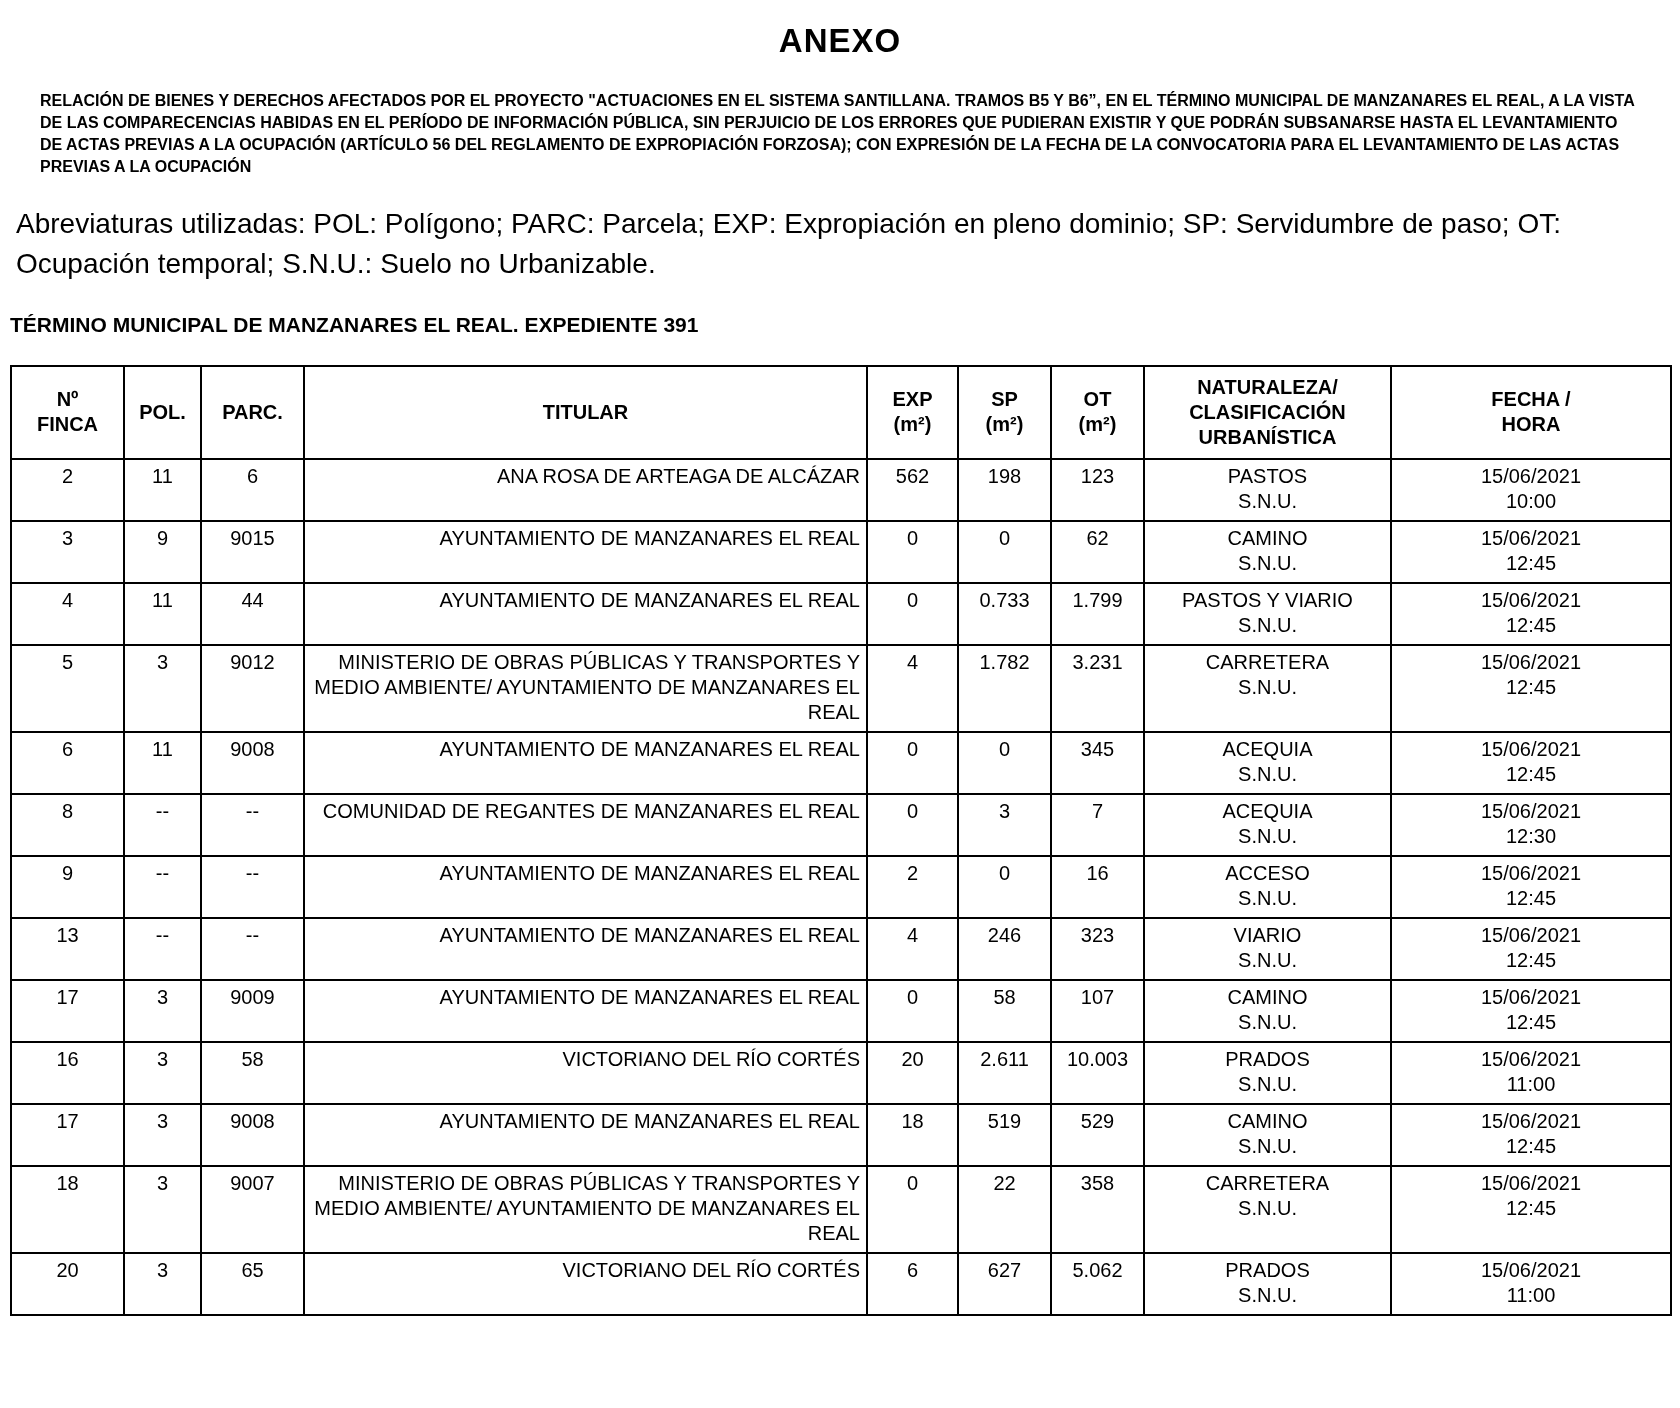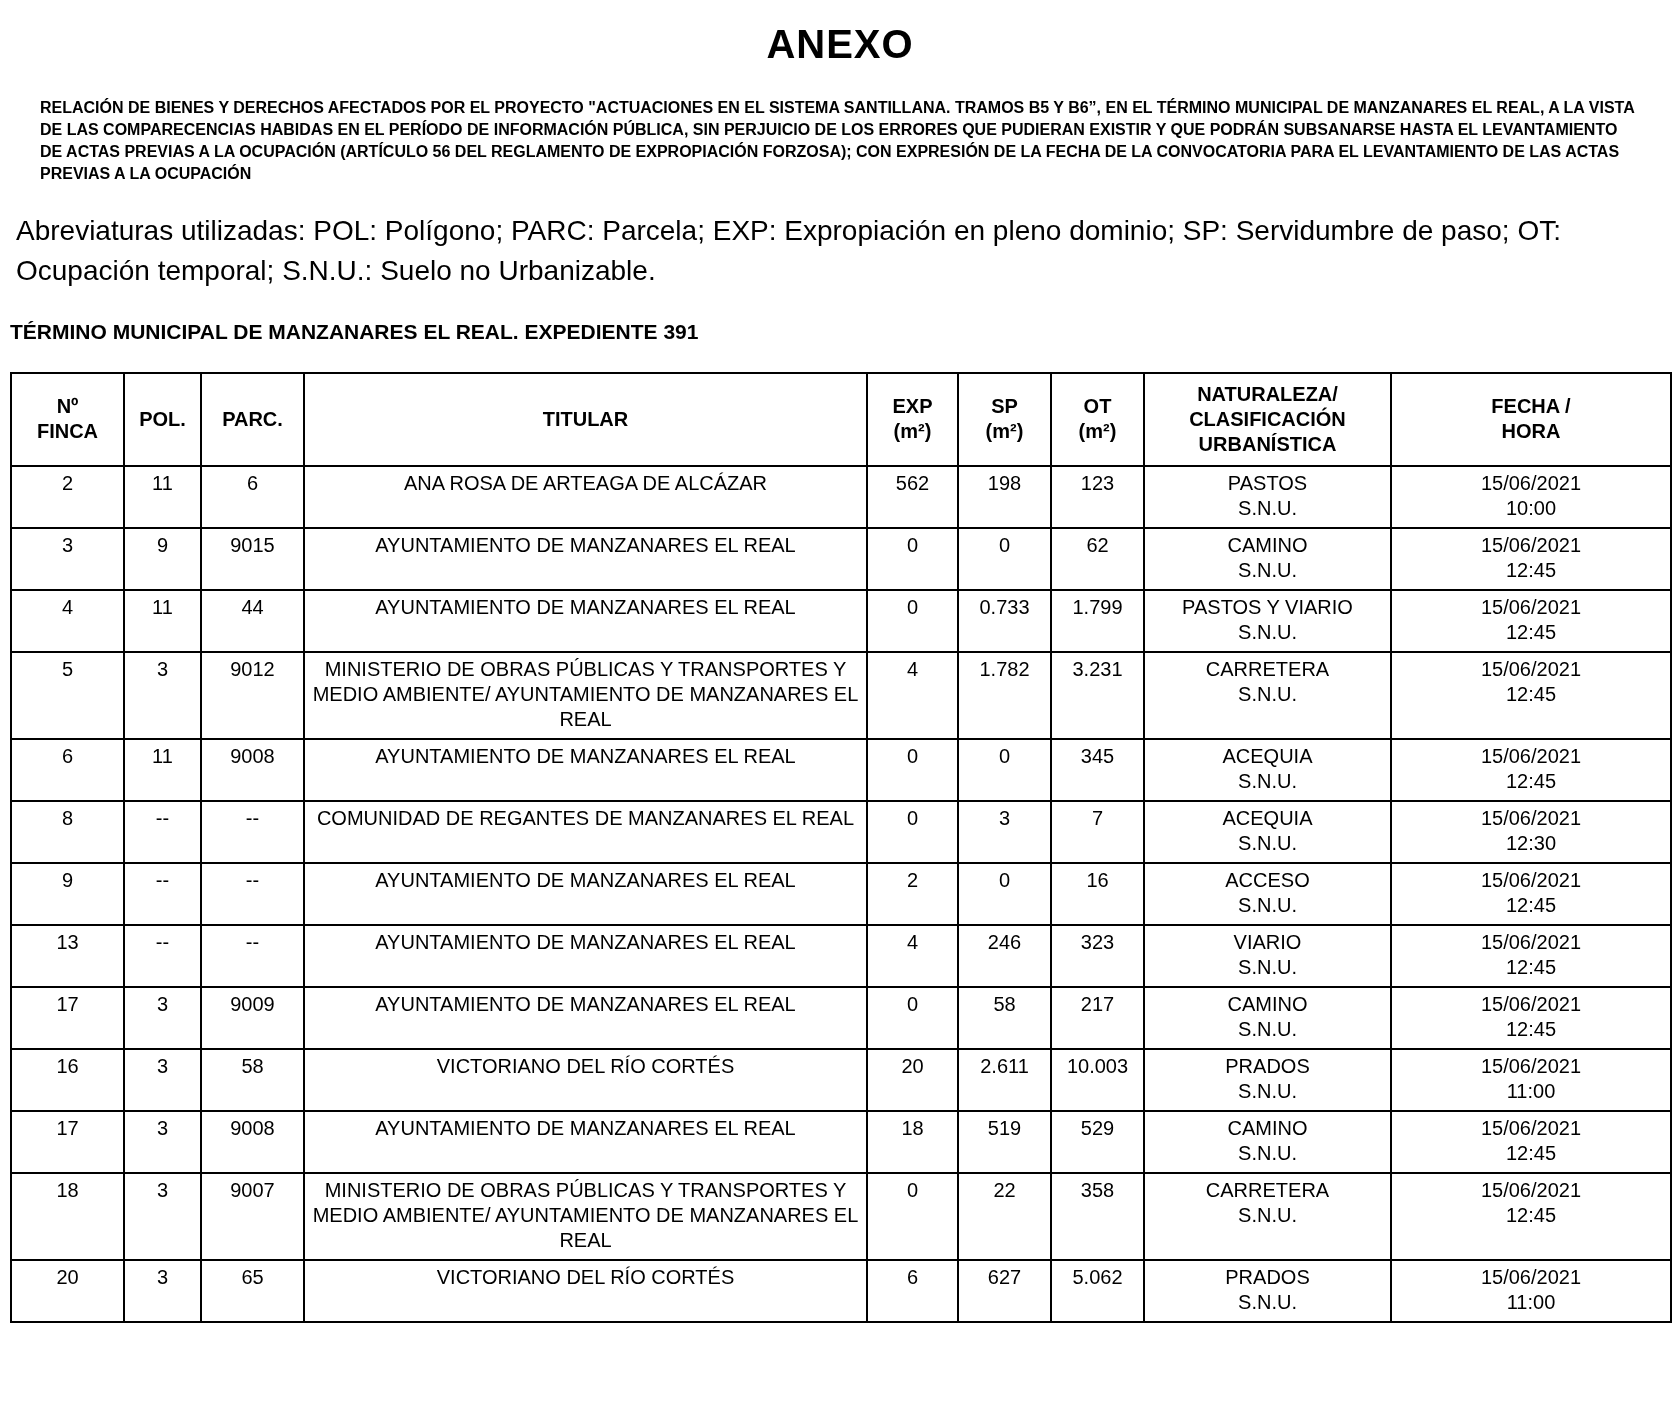--- a/index.html
+++ b/index.html
@@ -10,21 +10,21 @@
     font-family: "Liberation Sans", sans-serif;
     overflow: hidden;
   }
   .page {
     width: 1680px;
     min-height: 1408px;
     padding: 16px 10px 10px 10px;
   }
   .doc-title {
     text-align: center;
-    font-size: 40px;
+    font-size: 33px;
     font-weight: bold;
     letter-spacing: 1px;
     margin: 6px 0 30px 0;
   }
   .intro {
     font-weight: bold;
     font-size: 16px;
     line-height: 1.38;
     margin: 0 30px 26px 30px;
   }
@@ -55,21 +55,21 @@
     white-space: pre-line;
     overflow: hidden;
   }
   table.main th {
     font-weight: bold;
     vertical-align: middle;
     padding-top: 8px;
     padding-bottom: 8px;
   }
   table.main td.left {
-    text-align: center;
+    text-align: right;
   }
 </style>
 </head>
 <body>
 
 <div class="page">
 
   <h1 class="doc-title">ANEXO</h1>
 
   <p class="intro">RELACIÓN DE BIENES Y DERECHOS AFECTADOS POR EL PROYECTO "ACTUACIONES EN EL SISTEMA SANTILLANA. TRAMOS B5 Y B6”, EN EL TÉRMINO MUNICIPAL DE MANZANARES EL REAL, A LA VISTA DE LAS COMPARECENCIAS HABIDAS EN EL PERÍODO DE INFORMACIÓN PÚBLICA, SIN PERJUICIO DE LOS ERRORES QUE PUDIERAN EXISTIR Y QUE PODRÁN SUBSANARSE HASTA EL LEVANTAMIENTO DE ACTAS PREVIAS A LA OCUPACIÓN (ARTÍCULO 56 DEL REGLAMENTO DE EXPROPIACIÓN FORZOSA); CON EXPRESIÓN DE LA FECHA DE LA CONVOCATORIA PARA EL LEVANTAMIENTO DE LAS ACTAS PREVIAS A LA OCUPACIÓN</p>
@@ -215,21 +215,21 @@
           <td>15/06/2021
 12:45</td>
         </tr>
         <tr>
           <td>17</td>
           <td>3</td>
           <td>9009</td>
           <td class="left">AYUNTAMIENTO DE MANZANARES EL REAL</td>
           <td>0</td>
           <td>58</td>
-          <td>217</td>
+          <td>107</td>
           <td>CAMINO
 S.N.U.</td>
           <td>15/06/2021
 12:45</td>
         </tr>
         <tr>
           <td>16</td>
           <td>3</td>
           <td>58</td>
           <td class="left">VICTORIANO DEL RÍO CORTÉS</td>

